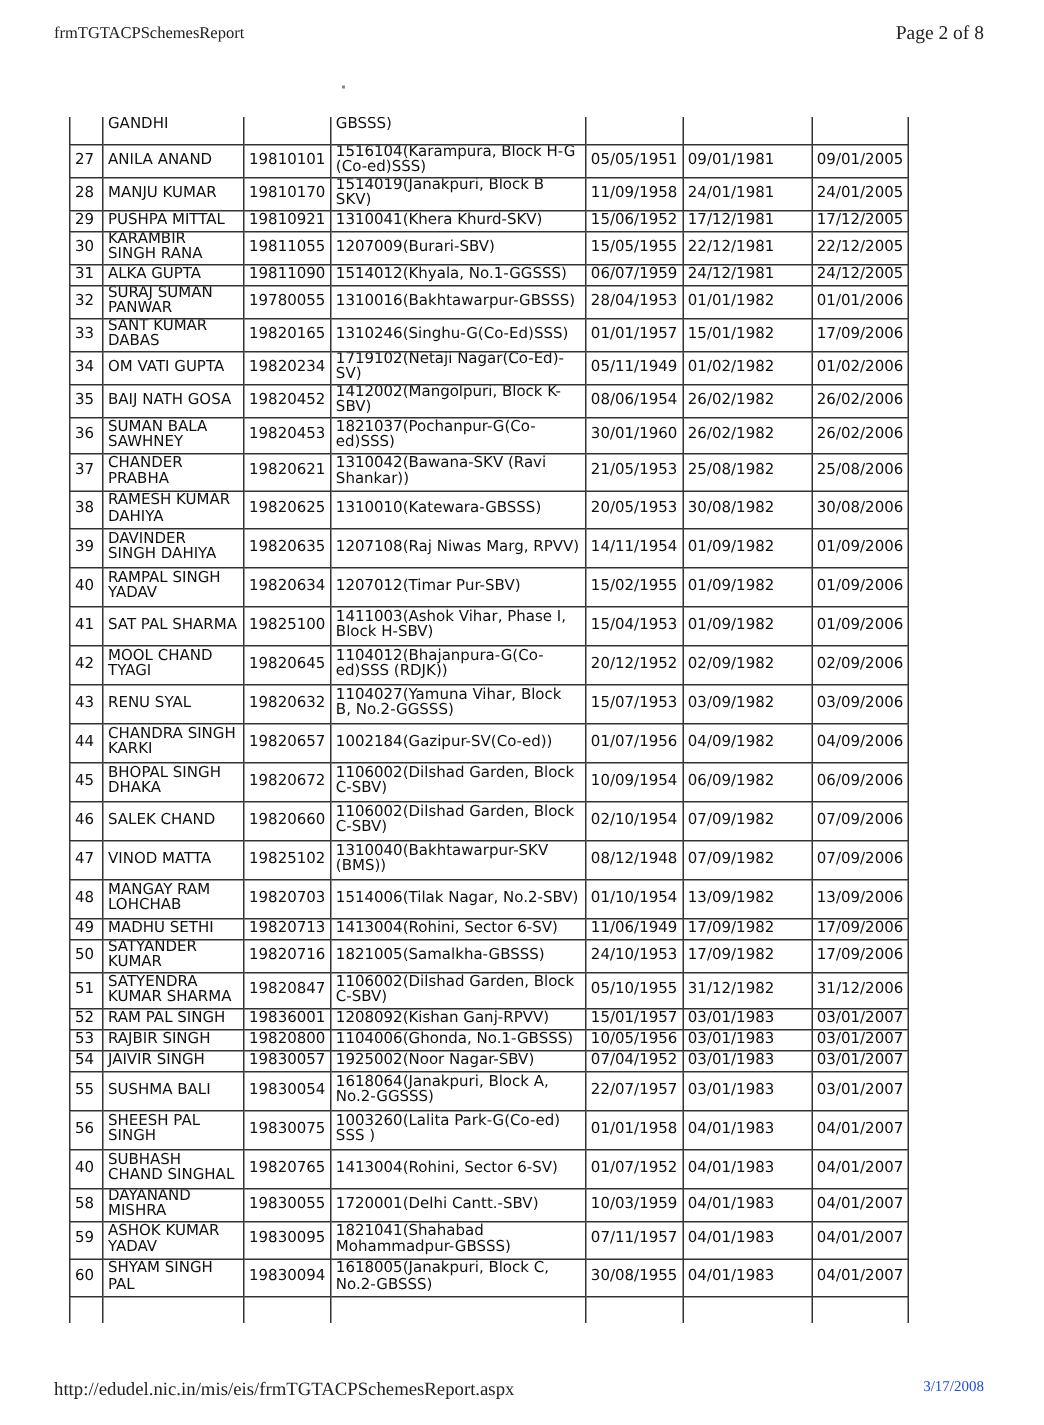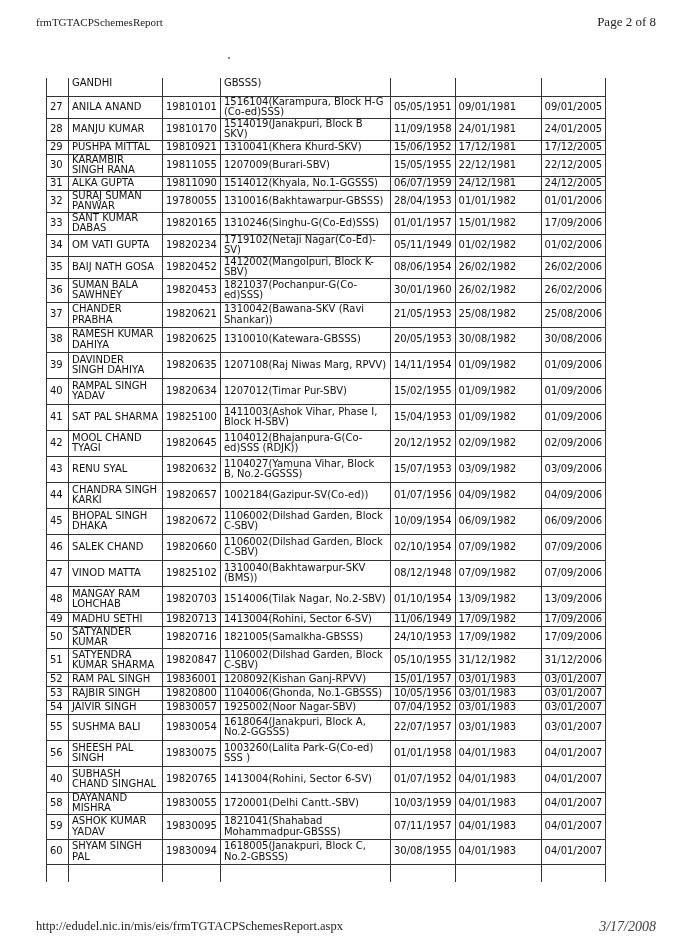--- a/index.html
+++ b/index.html
@@ -77,23 +77,22 @@
       top: 919px;
       font-family: "Liberation Serif", serif;
       font-size: 12.5px;
       color: #222;
     }
     .page-footer-date {
       position: absolute;
       right: 40px;
       top: 919px;
       font-family: "Liberation Serif", serif;
-      font-size: 14px;
-      color: #404040;
-      font-style: italic;
+      font-size: 10px;
+      color: #1d4ed8;
     }
   </style>
 </head>
 <body>
 
 <div class="page-header-title">frmTGTACPSchemesReport</div>
 <div class="page-header-pageno">Page 2 of 8</div>
 <div class="stray-dot"></div>
 
 <table class="report-table">

